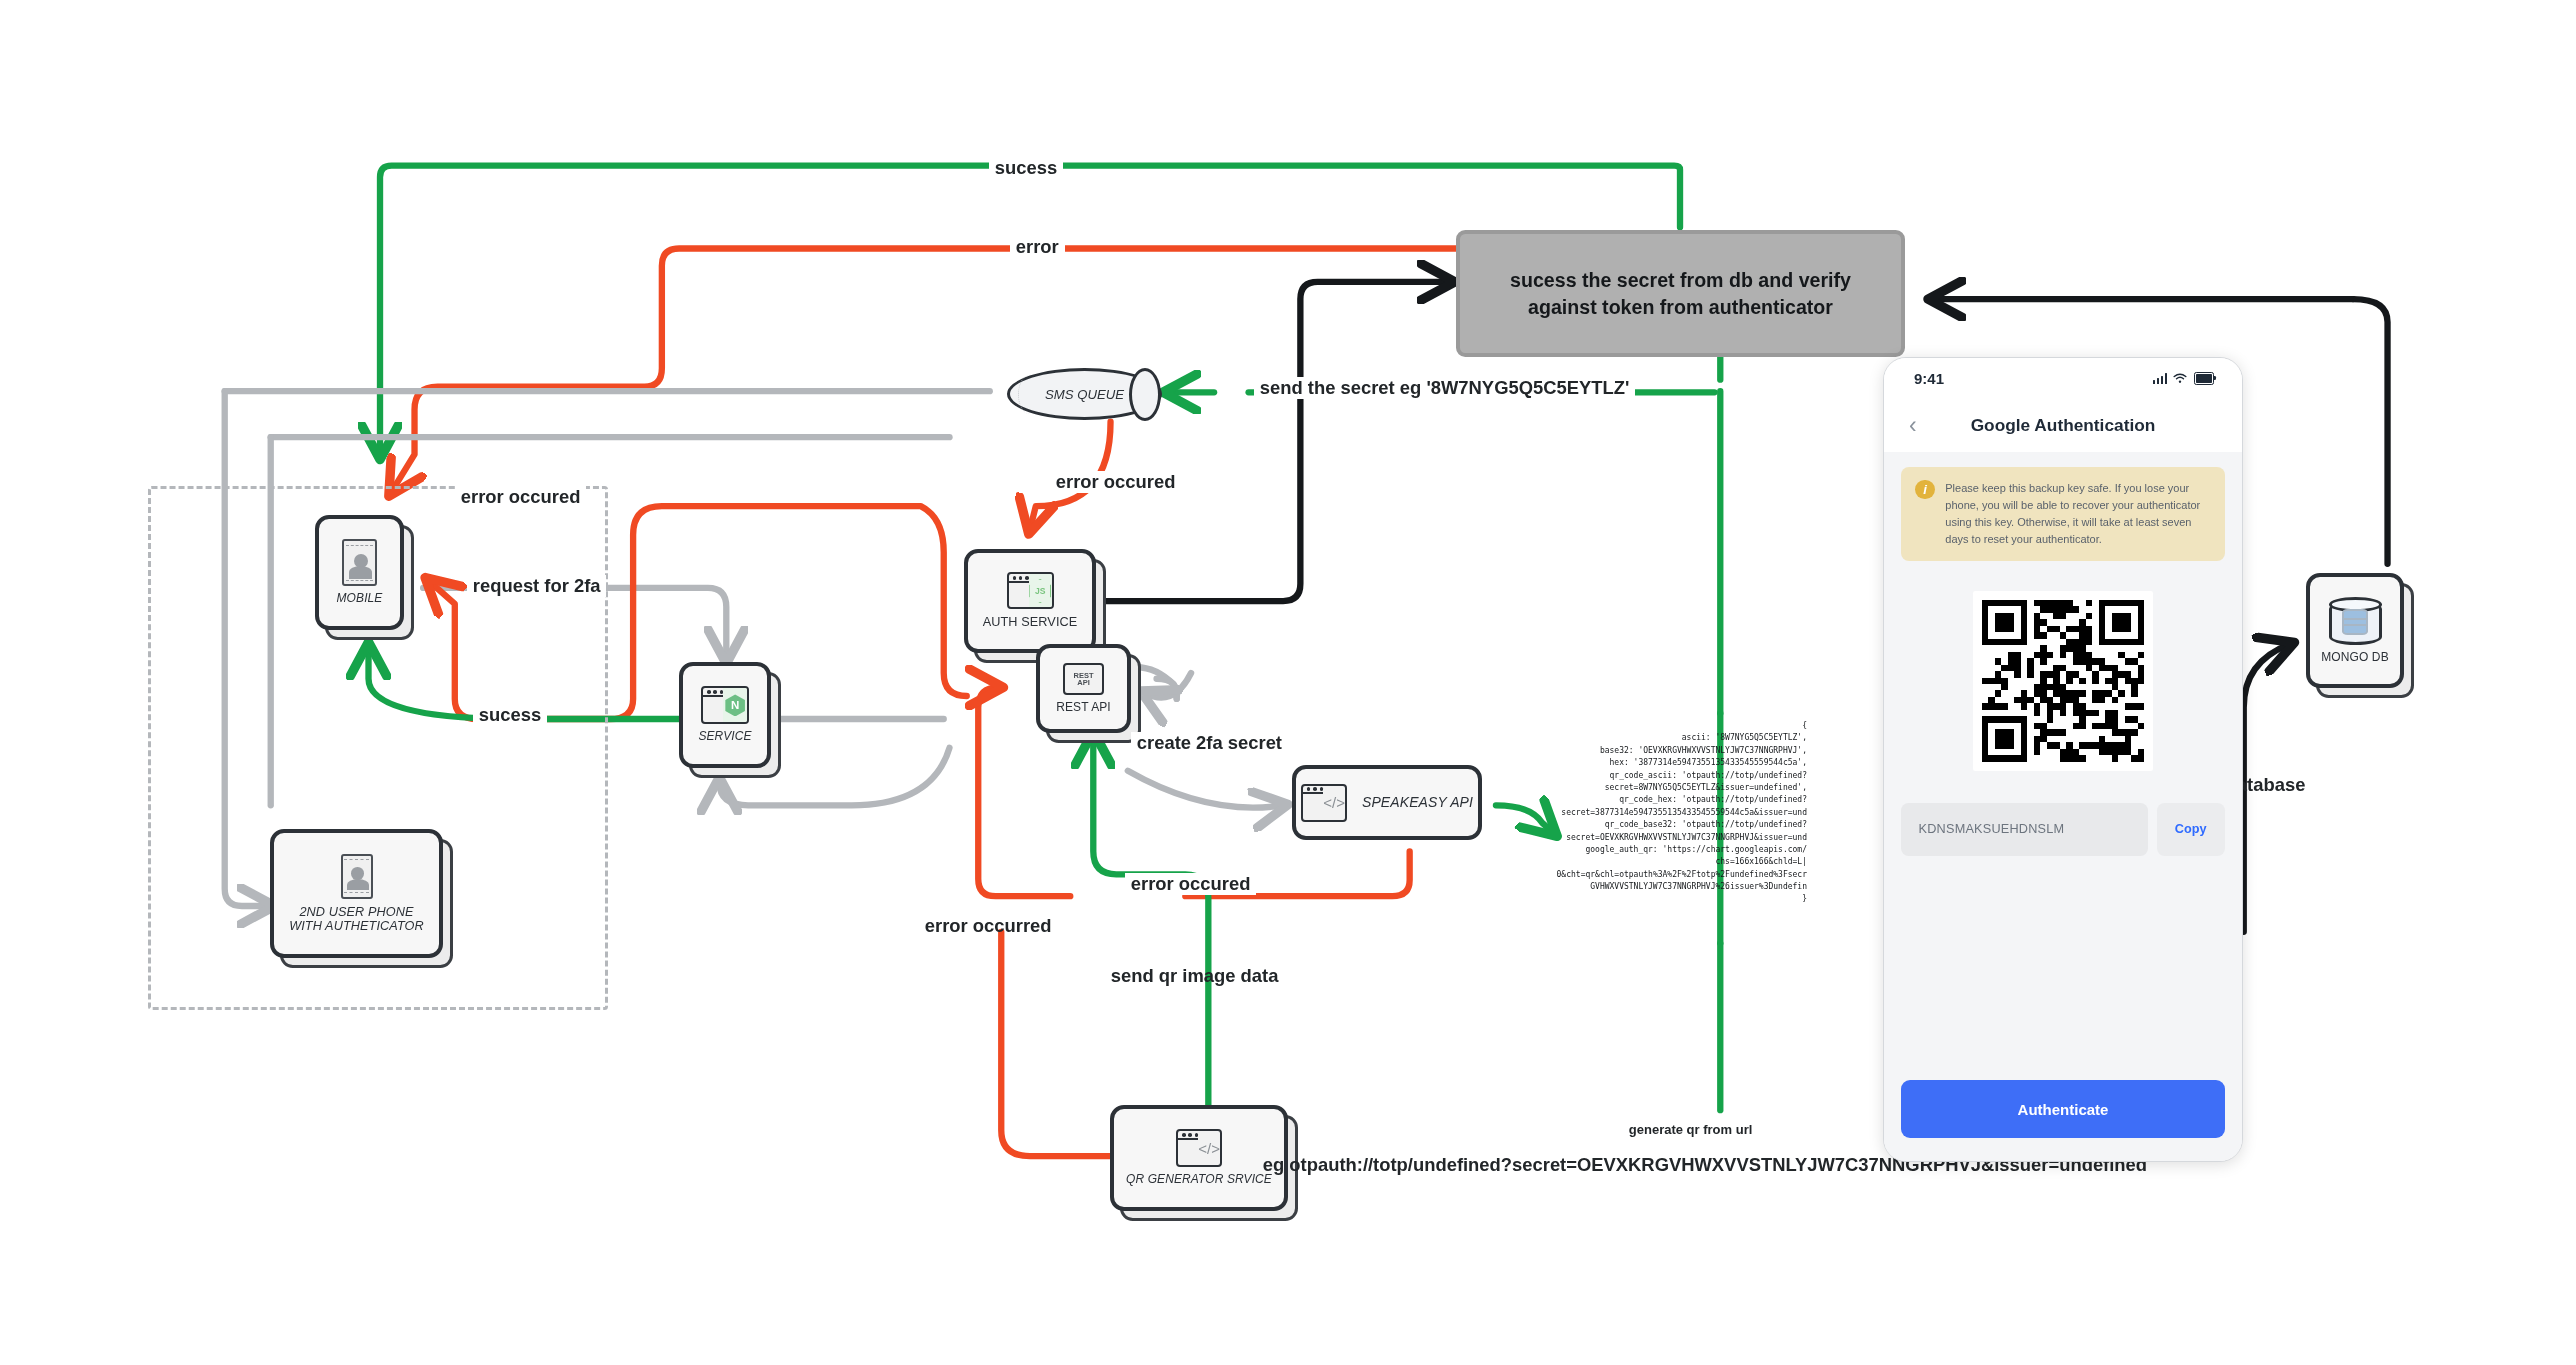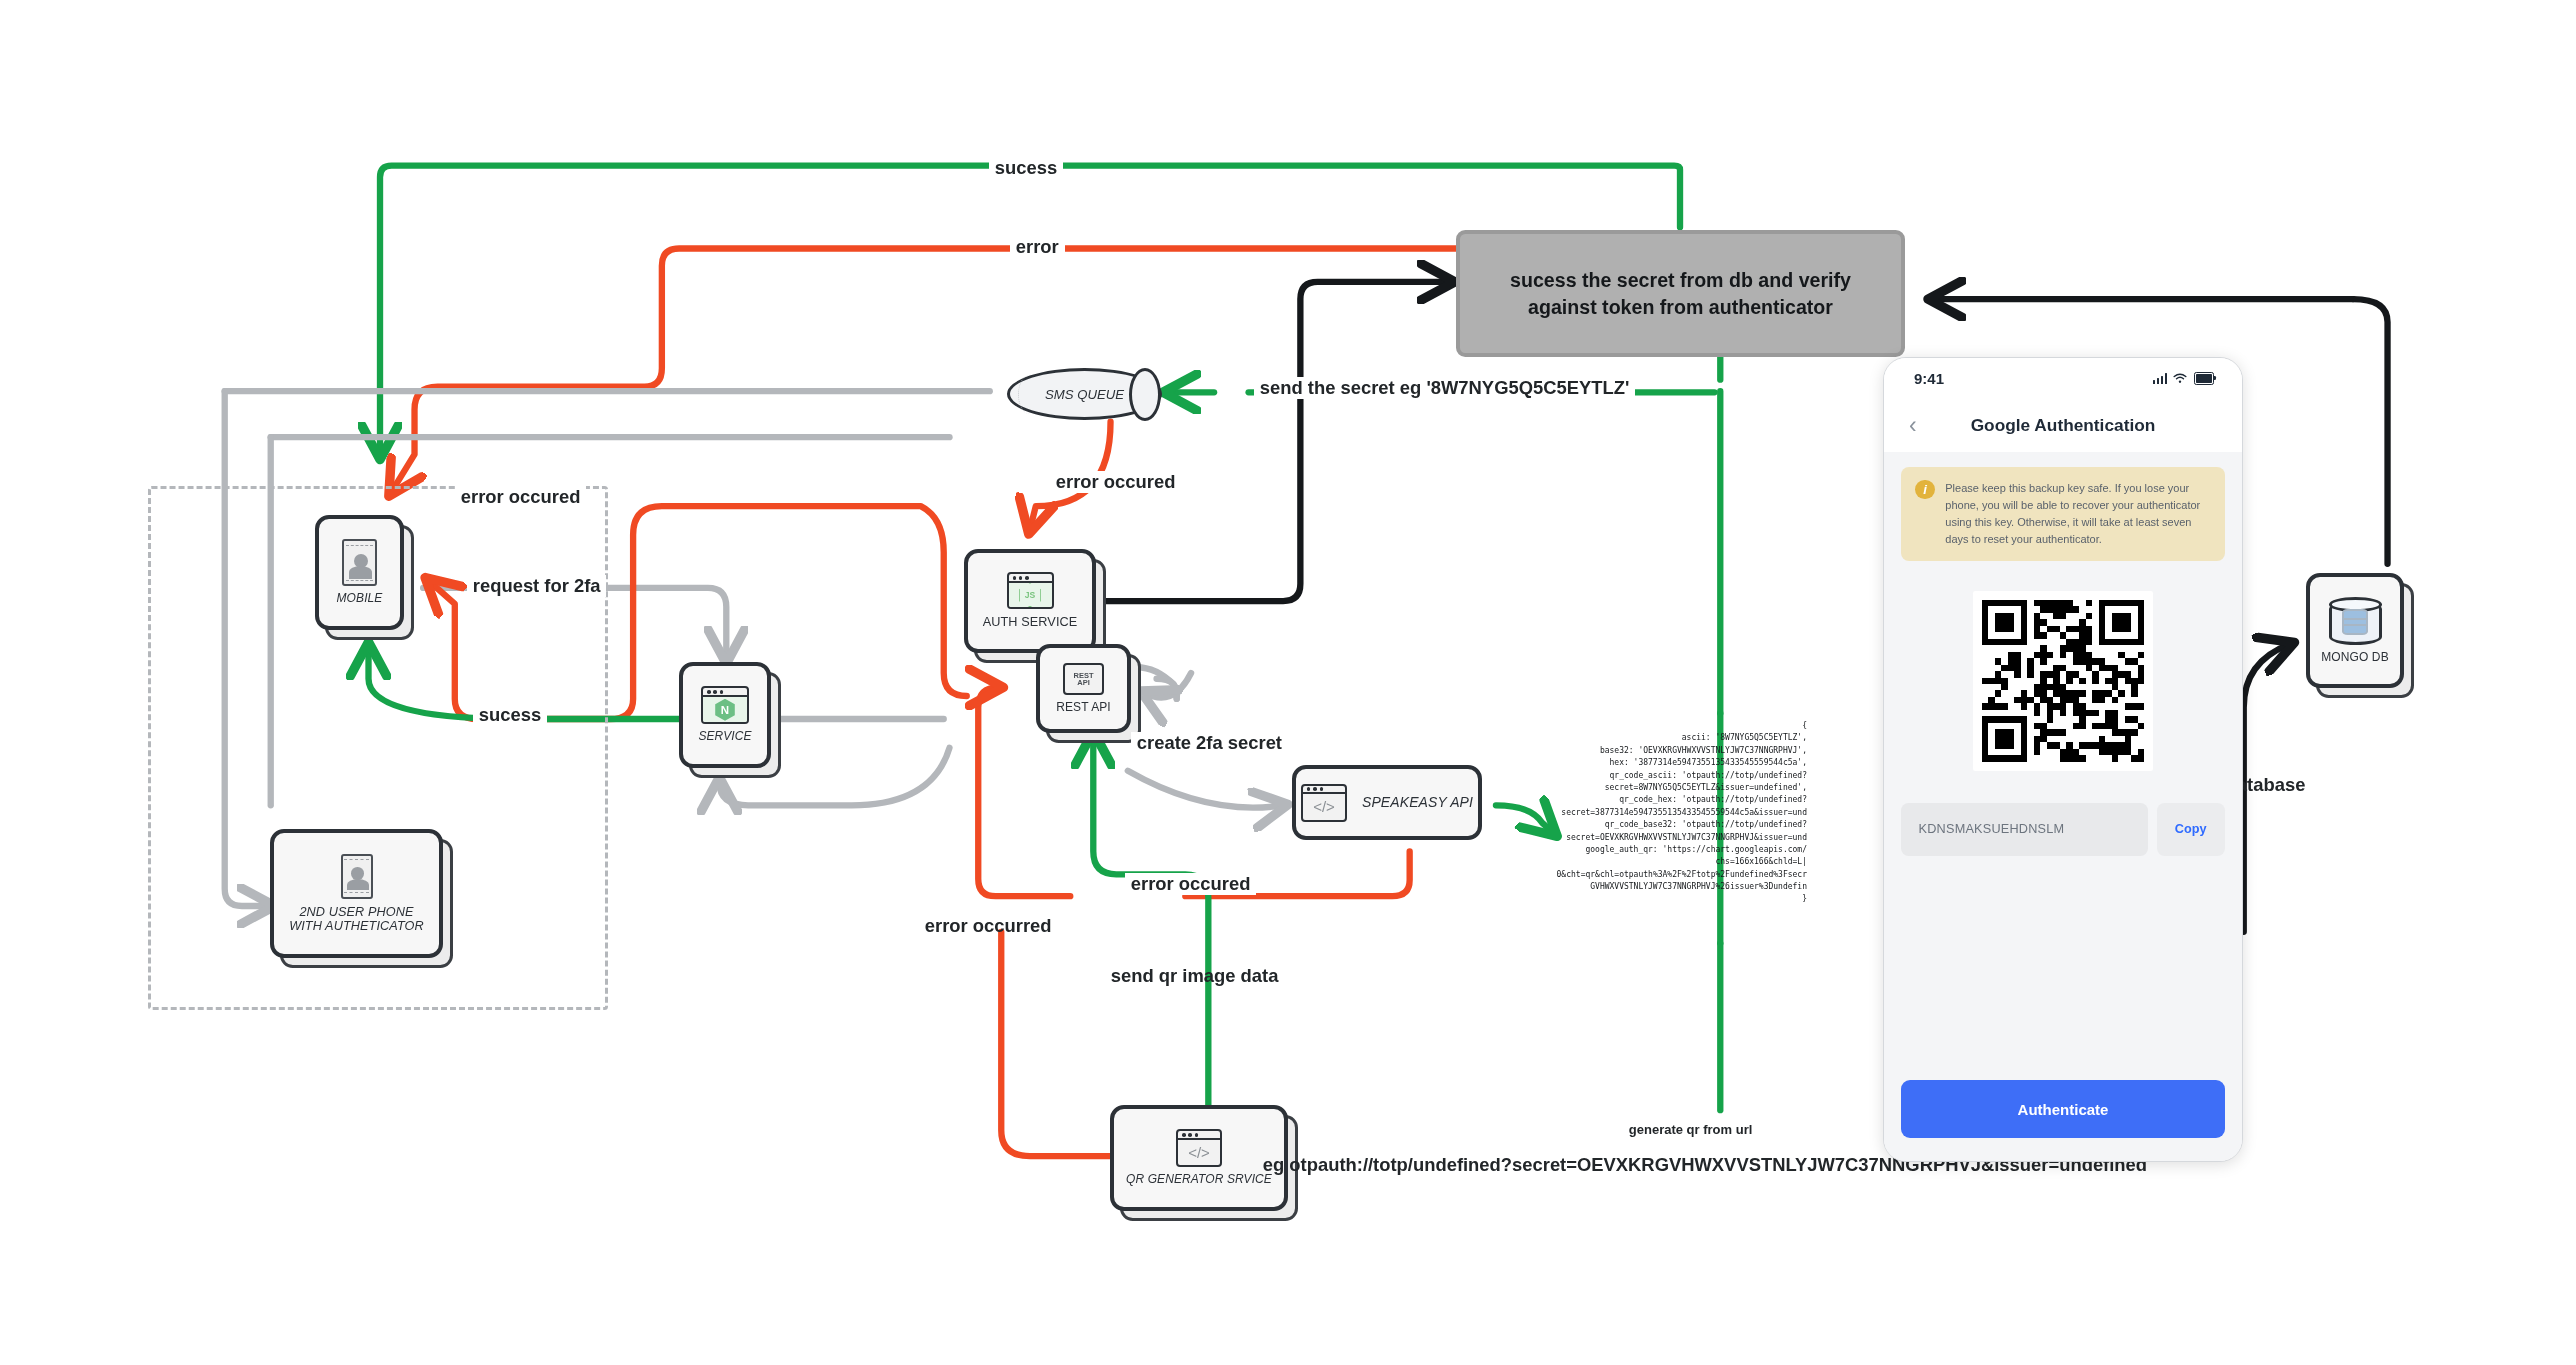--- a/index.html
+++ b/index.html
@@ -60,21 +60,21 @@
   }
   .node-label.upright { font-style: normal; }
 
   
   .winicon {
     border: 2.9px solid #2c3137;
     border-radius: 4px;
     background: #f2f2f2;
     box-sizing: border-box;
     overflow: hidden;
-    display: flex; flex-direction: column;
+    display: flex; flex-direction: row;
   }
   .winicon .bar {
     height: 26%;
     border-bottom: 2.9px solid #2c3137;
     display: flex; align-items: center; gap: 2.9px;
     padding-left: 4px;
     box-sizing: border-box;
   }
   .winicon .bar i {
     display: block; width: 3.5px; height: 3.5px;

